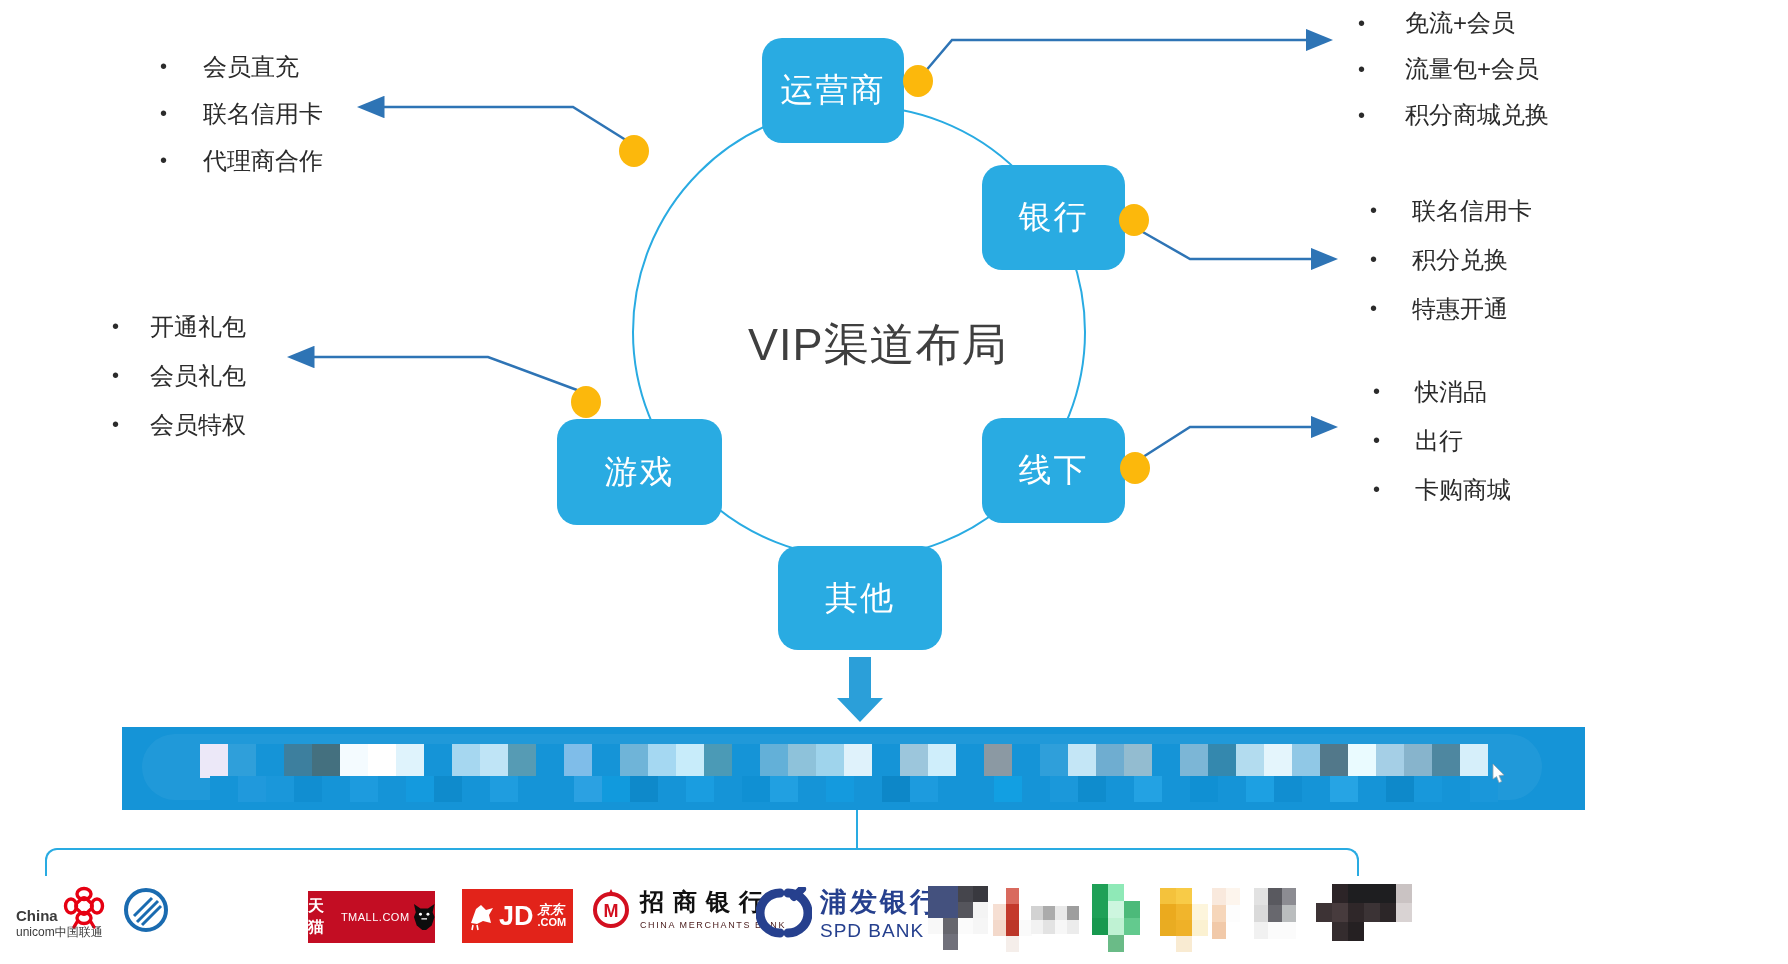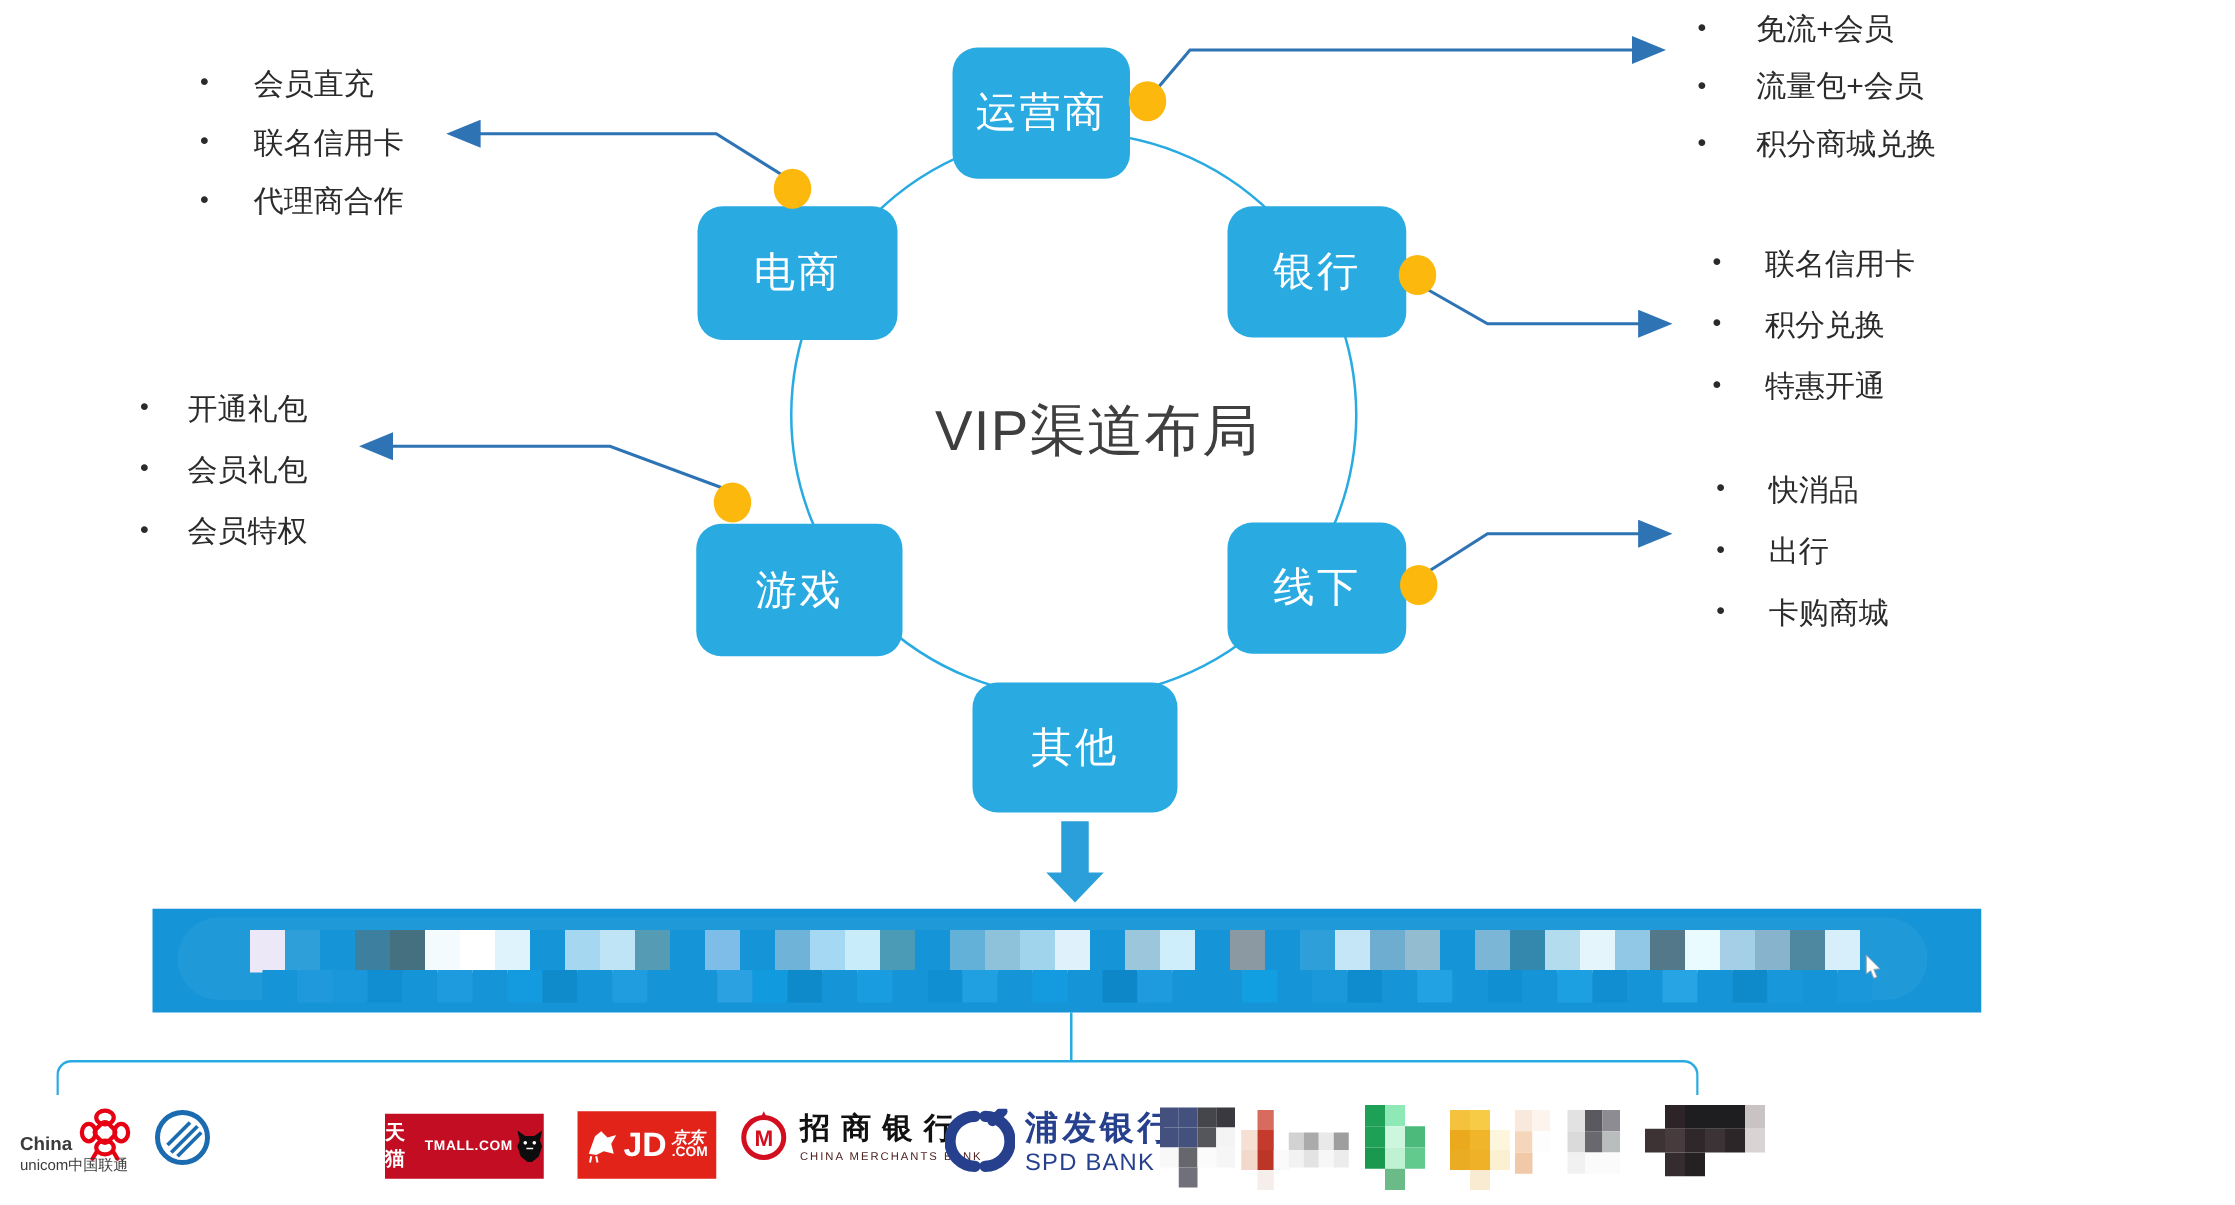--- a/index.html
+++ b/index.html
@@ -67,21 +67,21 @@
   .lg-unicom .knot{position:absolute;left:48px;top:0px;}
   .lg-unicom .t1{position:absolute;left:2px;top:22px;font-size:15px;font-weight:bold;color:#3b3b3b;line-height:15px;}
   .lg-unicom .t2{position:absolute;left:2px;top:38px;font-size:12px;font-weight:normal;color:#3b3b3b;white-space:nowrap;}
   .lg-mobile{left:122px;top:886px;display:flex;align-items:center;gap:7px;}
   .lg-mobile .txt{display:flex;flex-direction:column;color:#1a6bb0;}
   .lg-mobile .cn{font-size:22px;font-weight:bold;letter-spacing:1px;}
   .lg-mobile .en{font-size:17px;font-weight:bold;letter-spacing:1px;}
   .lg-tmall{left:308px;top:891px;width:127px;height:52px;background:#c30d23;display:flex;
             align-items:center;justify-content:center;gap:3px;color:#fff;}
   .lg-tmall .cn{font-size:16px;font-weight:bold;}
-  .lg-tmall .en{font-size:11px;font-weight:bold;letter-spacing:0.5px;text-align:right;}
+  .lg-tmall .en{font-size:11px;font-weight:normal;letter-spacing:0.5px;text-align:right;}
   .lg-jd{left:462px;top:889px;width:111px;height:54px;background:#e2231a;display:flex;
          align-items:center;justify-content:center;gap:4px;color:#fff;}
   .lg-jd .big{font-size:27px;font-weight:bold;}
   .lg-jd .col{display:flex;flex-direction:column;line-height:13px;}
   .lg-jd .cn{font-size:13px;font-weight:bold;font-style:italic;}
   .lg-jd .en{font-size:11px;font-weight:bold;}
   .lg-cmb{left:590px;top:886px;display:flex;align-items:center;gap:8px;}
   .lg-cmb .col{display:flex;flex-direction:column;}
   .lg-cmb .cn{font-size:24px;font-weight:bold;color:#111;letter-spacing:9px;white-space:nowrap;}
   .lg-cmb .en{font-size:9px;color:#4d2020;letter-spacing:1.6px;margin-top:2px;}
@@ -96,23 +96,20 @@
 
 <div id="stage">
 
   <div class="ring"></div>
 
   <div class="title">VIP渠道布局</div>
 
   <div class="node n-operator">
       <span>运营商</span>
     </div>
-  <div class="node n-ecommerce">
-      <span>电商</span>
-    </div>
   <div class="node n-bank">
       <span>银行</span>
     </div>
   <div class="node n-game">
       <span>游戏</span>
     </div>
   <div class="node n-offline">
       <span>线下</span>
     </div>
   <div class="node n-other">

